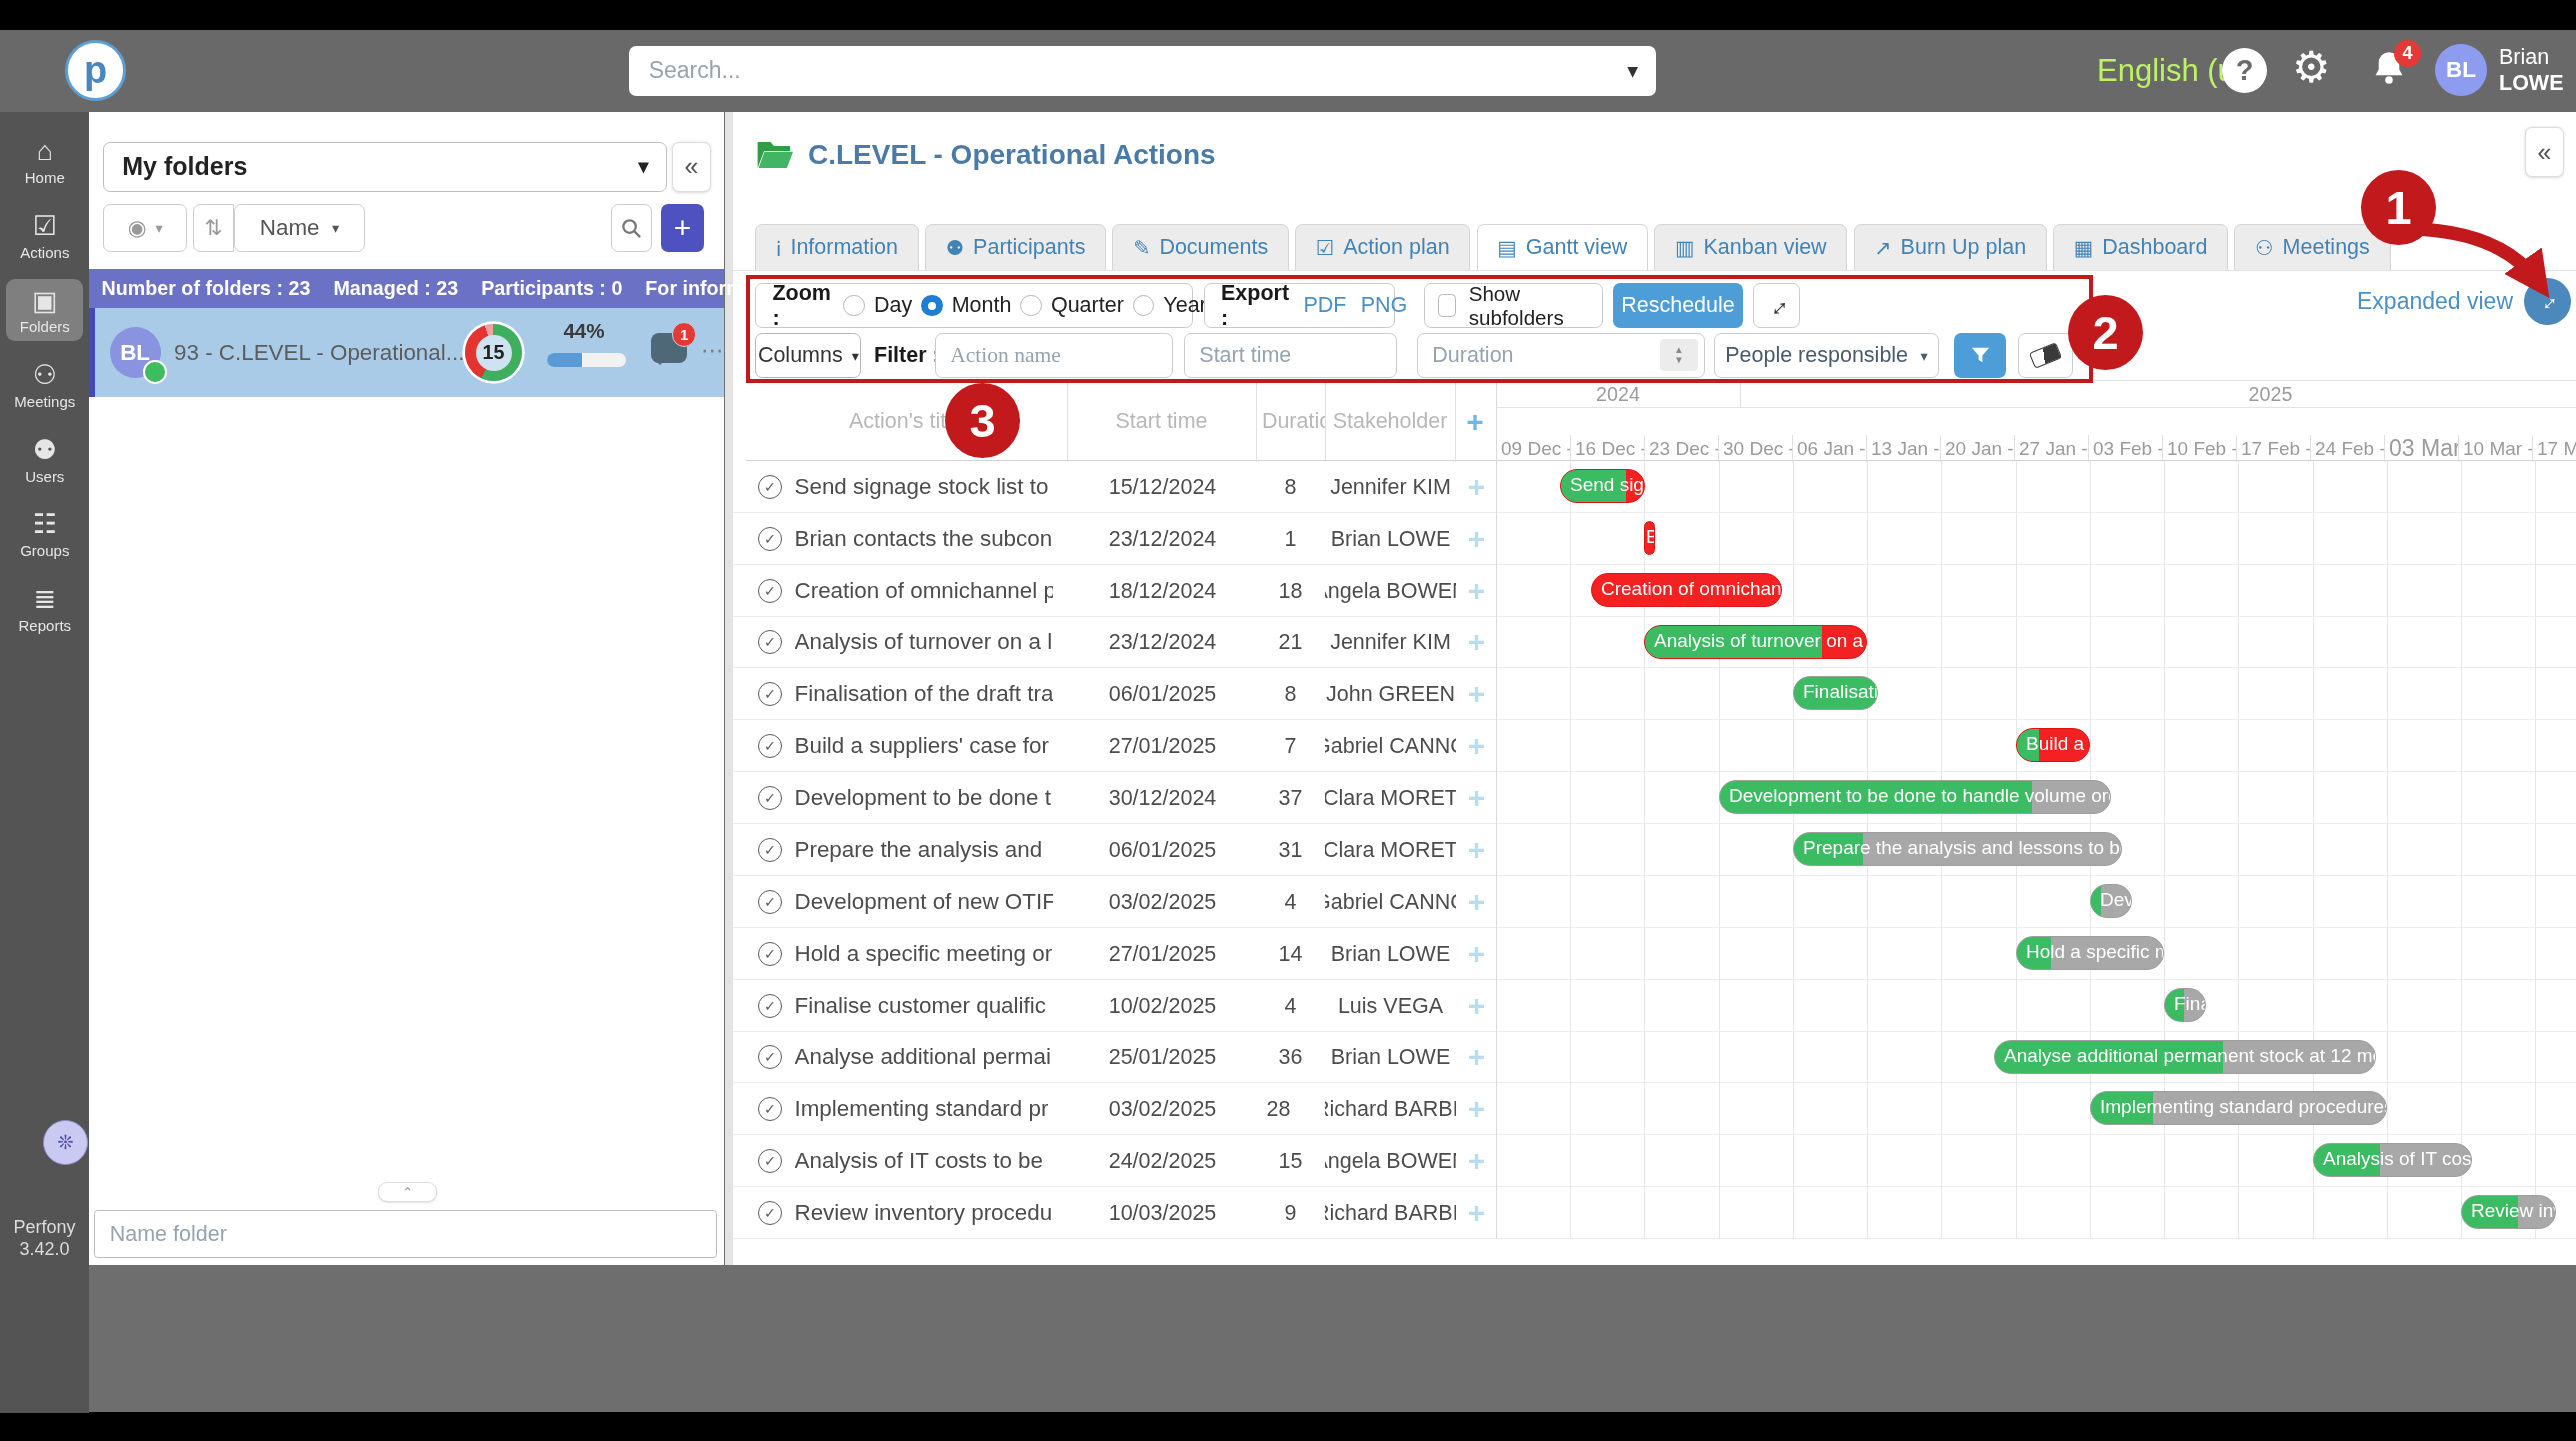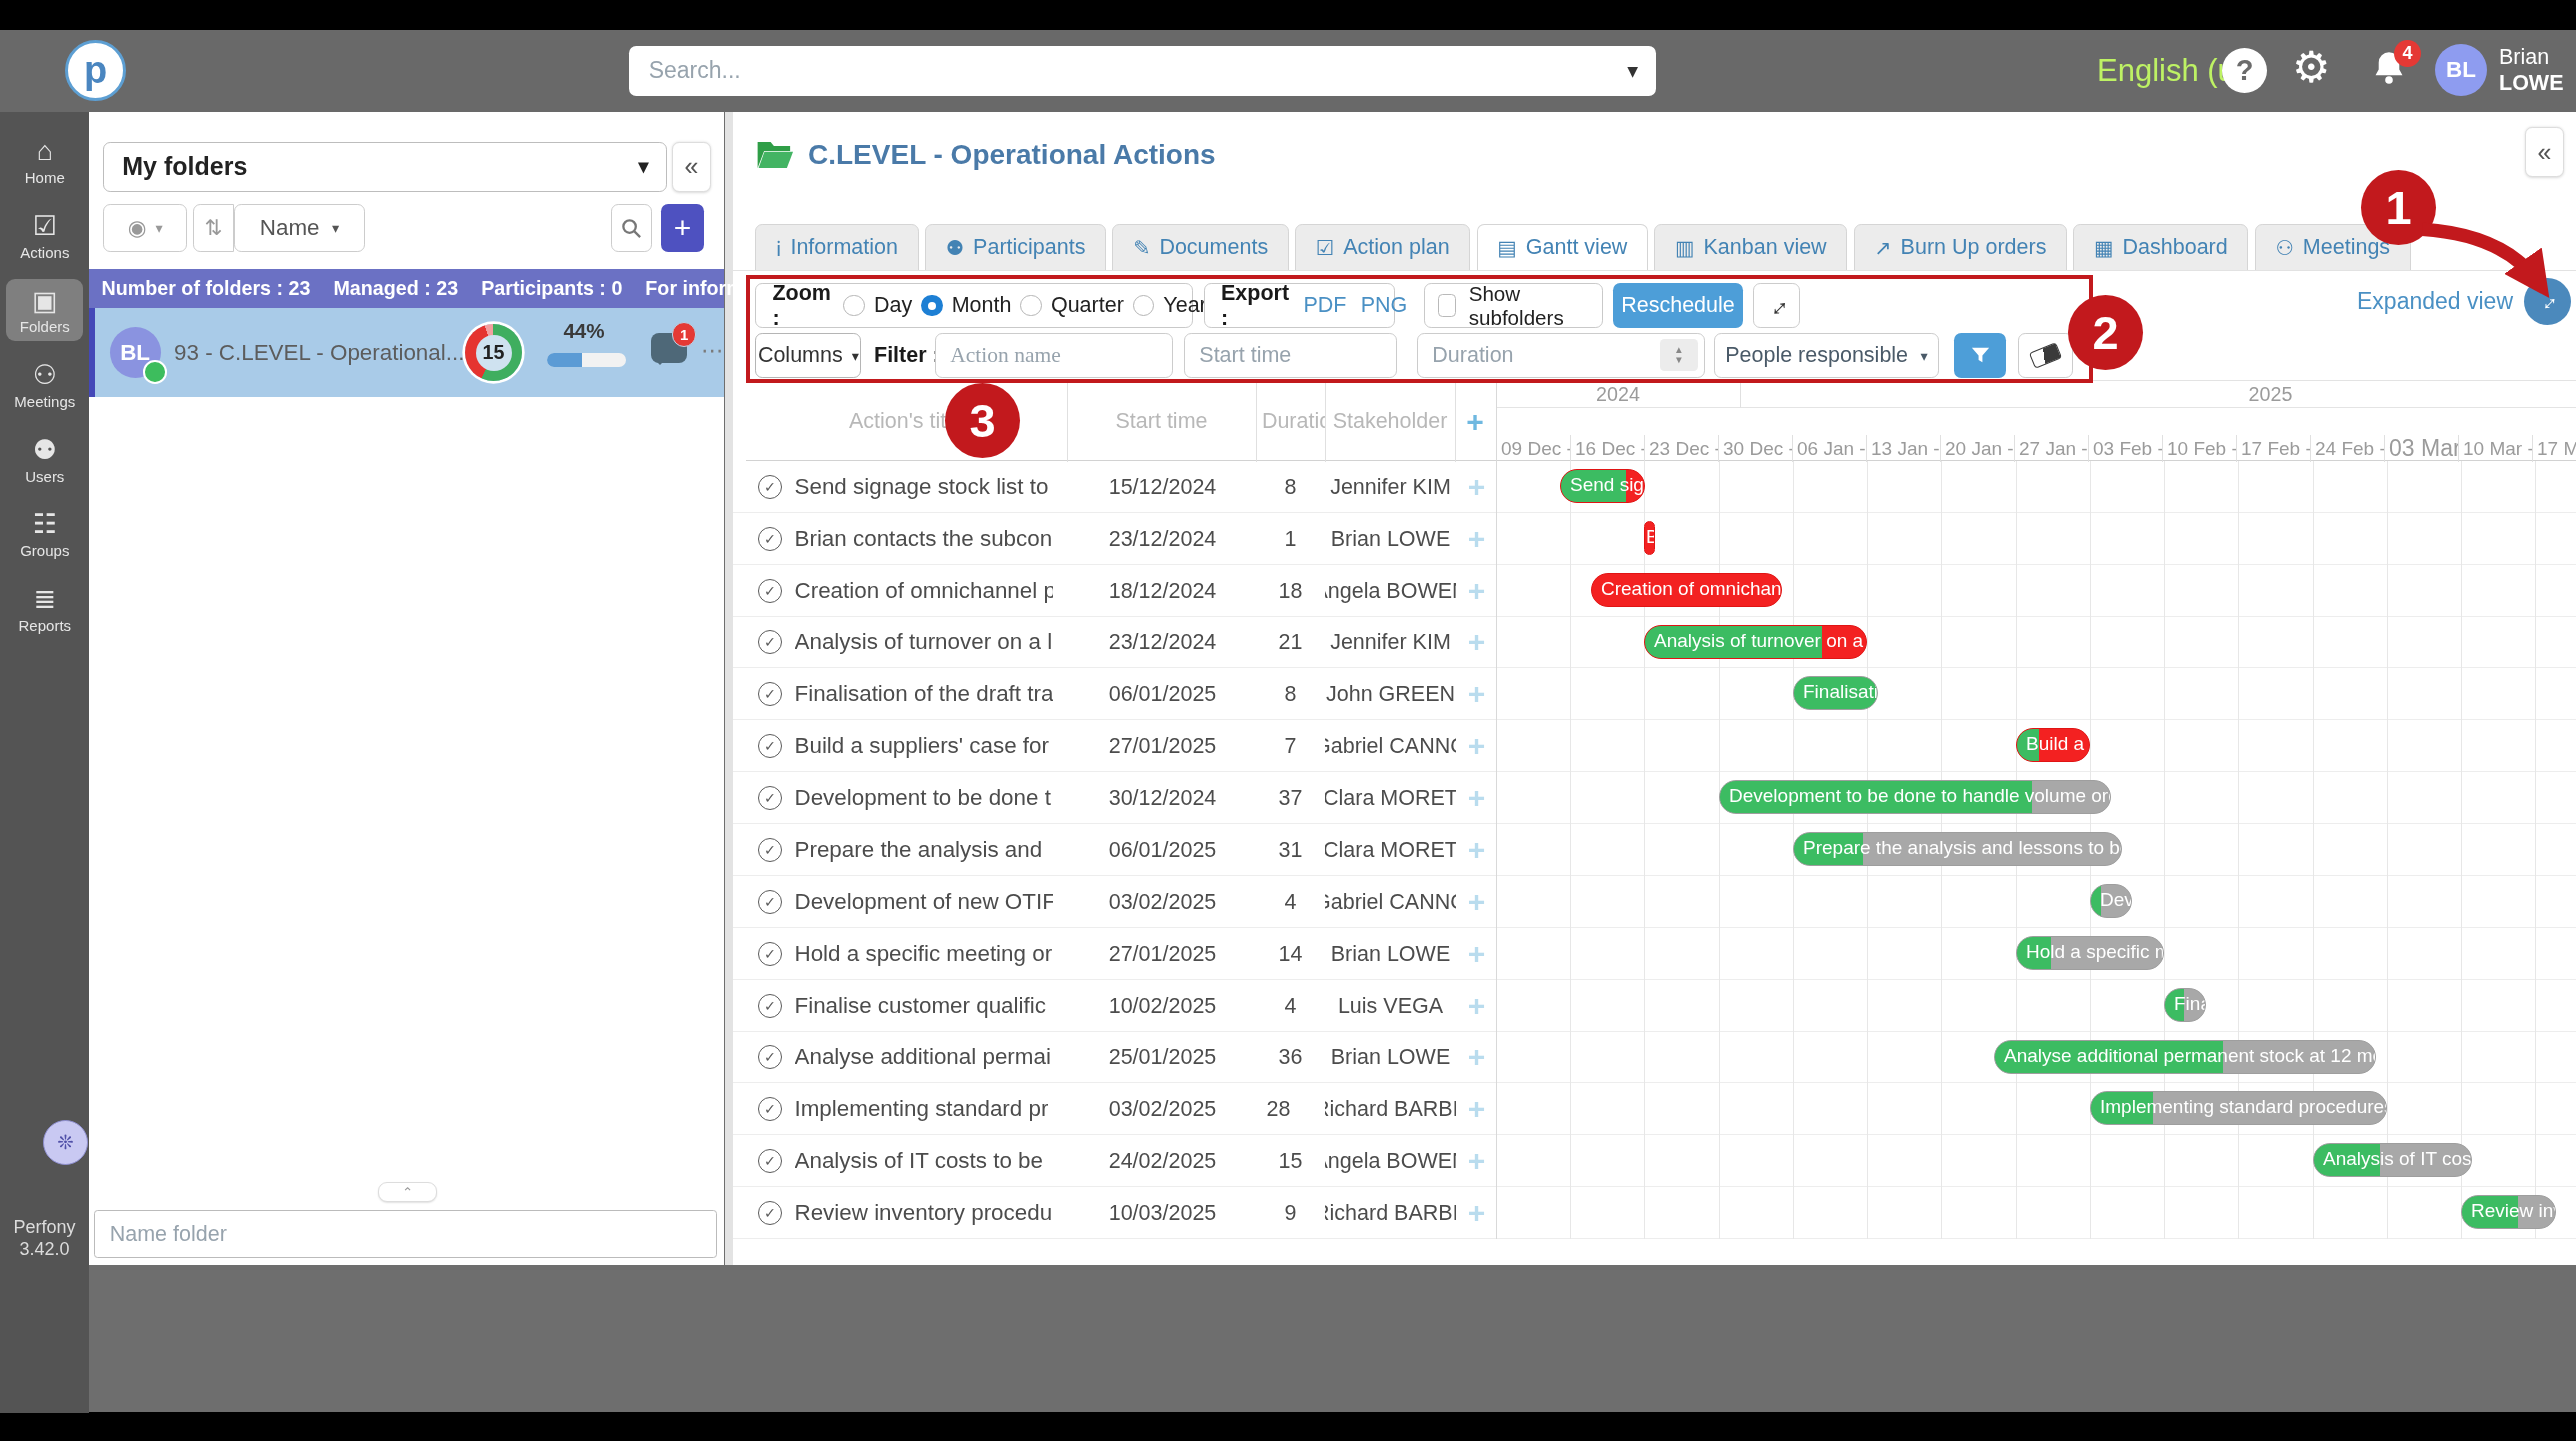--- a/index.html
+++ b/index.html
@@ -312,21 +312,21 @@
         <div class="tab active">
           <span class="tab-icon">▤</span>
           <span>Gantt view</span>
         </div>
         <div class="tab">
           <span class="tab-icon">▥</span>
           <span>Kanban view</span>
         </div>
         <div class="tab">
           <span class="tab-icon">↗</span>
-          <span>Burn Up orders</span>
+          <span>Burn Up plan</span>
         </div>
         <div class="tab">
           <span class="tab-icon">▦</span>
           <span>Dashboard</span>
         </div>
         <div class="tab">
           <span class="tab-icon">⚇</span>
           <span>Meetings</span>
         </div>
       </div>

